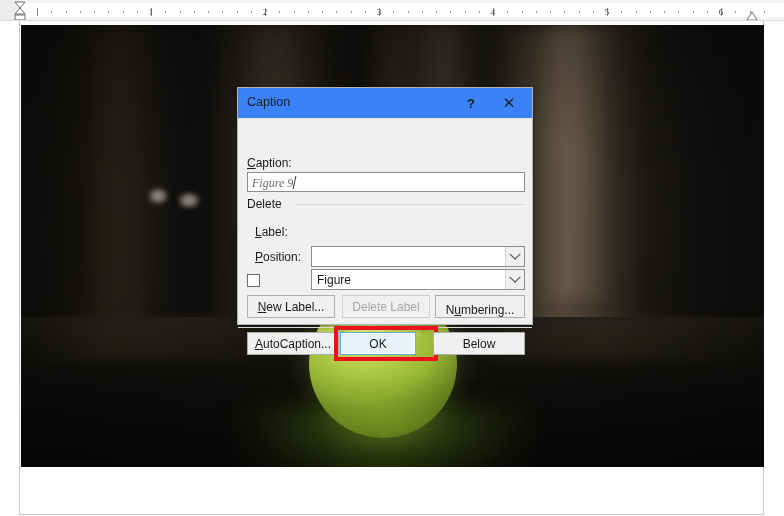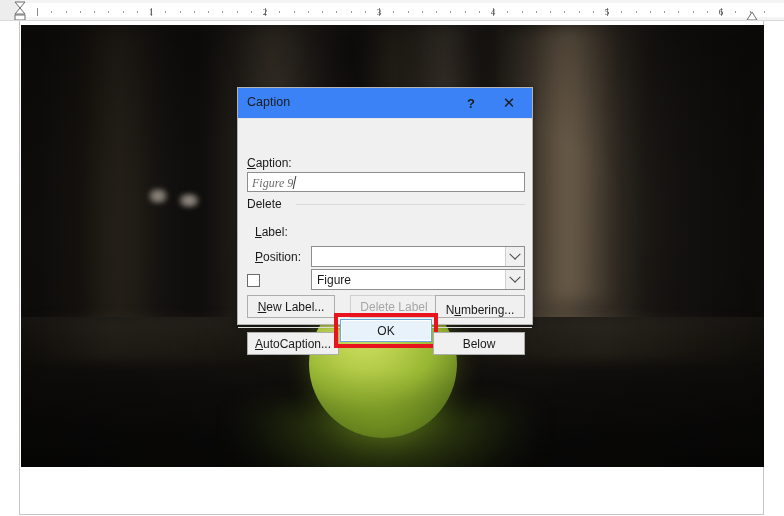--- a/index.html
+++ b/index.html
@@ -214,30 +214,30 @@
   .btn{
     position:absolute;height:23px;
     background:#f0f0f0;border:1px solid #adadad;box-sizing:border-box;
     font-size:12px;color:#1a1a1a;
     display:flex;align-items:center;justify-content:center;
     cursor:default;
   }
   .btn.disabled{color:#a6a6a6;background:#f0f0f0;border-color:#cfcfcf;}
 
   #new-label-btn{left:9px;top:176px;width:88px;}
-  #delete-label-btn{left:112px;top:176px;width:88px;}
+  #delete-label-btn{left:104px;top:176px;width:88px;}
   #numbering-btn{left:197px;top:176px;width:90px;align-items:flex-end;}
 
   #footer-rule{position:absolute;left:0;top:208px;width:294px;height:1px;background:#dcdcdc;}
 
   #autocaption-btn{left:9px;top:213px;width:92px;align-items:center;}
   #cancel-btn{left:195px;top:213px;width:92px;}
 
   #ok-wrap{
-    position:absolute;left:102px;top:200px;width:92px;height:23px;
+    position:absolute;left:102px;top:213px;width:76px;height:23px;
   }
   #ok-btn{
     position:absolute;inset:0;
     background:#e8f2fb;border:1px solid #6ba8d8;box-sizing:border-box;
     font-size:12px;color:#1a1a1a;
     display:flex;align-items:center;justify-content:center;
     outline:1px solid #ffffff;outline-offset:-2px;
   }
   #ok-highlight{
     position:absolute;left:-6px;top:-6px;width:104px;height:35px;

